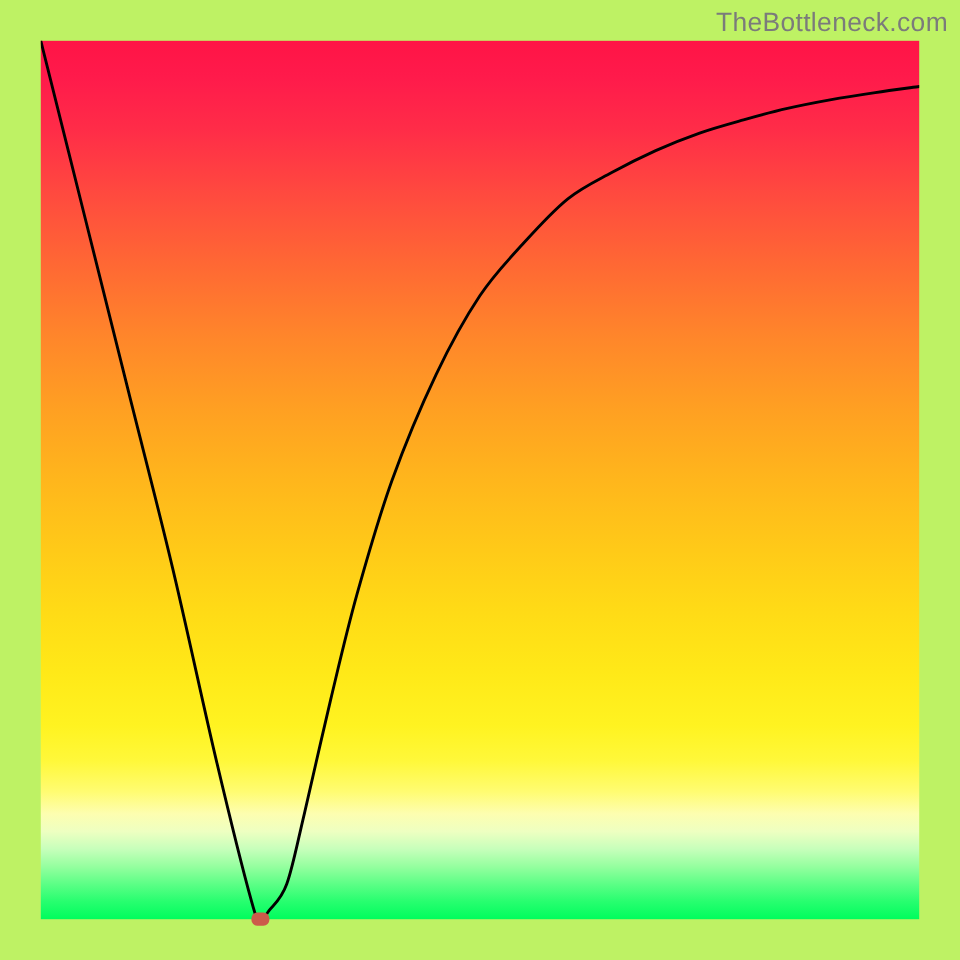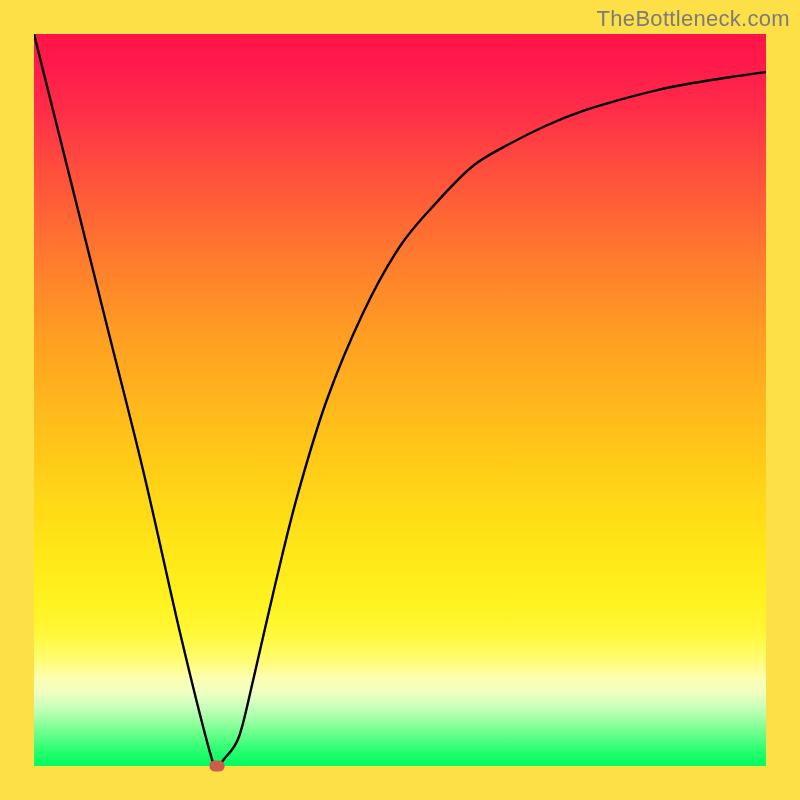--- a/index.html
+++ b/index.html
@@ -8,21 +8,21 @@
     width: 800px;
     height: 800px;
     background: #000;
     overflow: hidden;
     font-family: Arial, Helvetica, sans-serif;
   }
   .frame {
     position: relative;
     width: 800px;
     height: 800px;
-    background: #fde047;
+    background: #bef264;
   }
   .plot-area {
     position: absolute;
     left: 34px;
     top: 34px;
     width: 732px;
     height: 732px;
     
     background: linear-gradient(
       to bottom,

